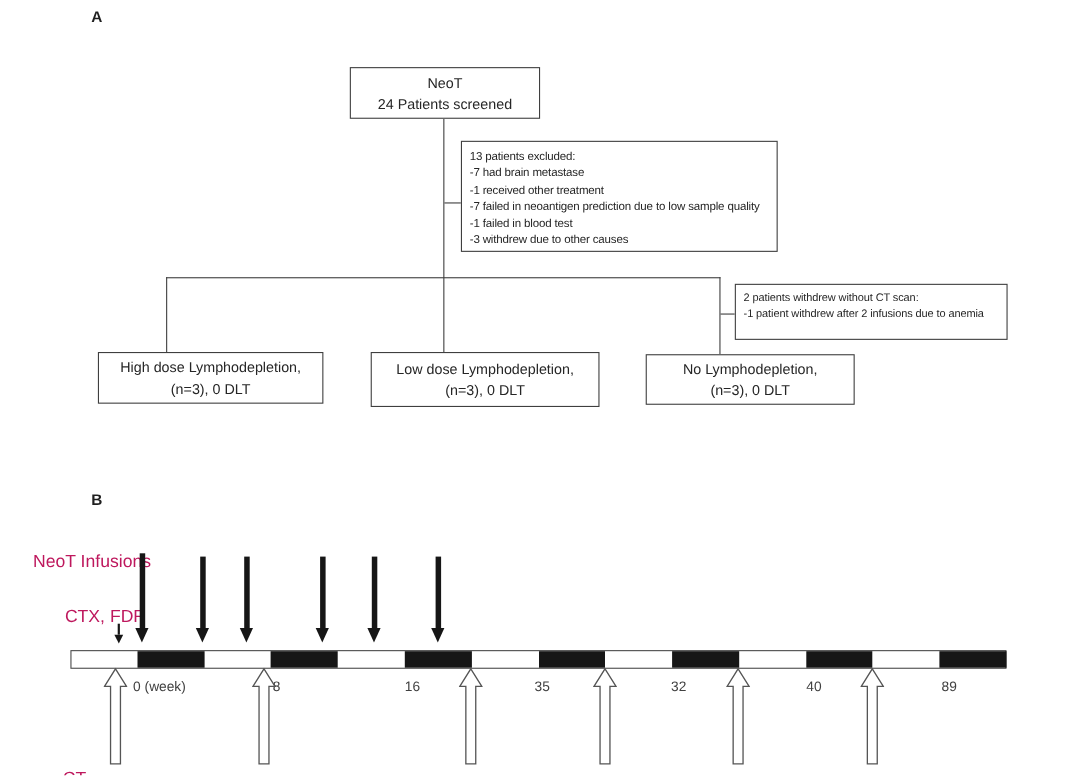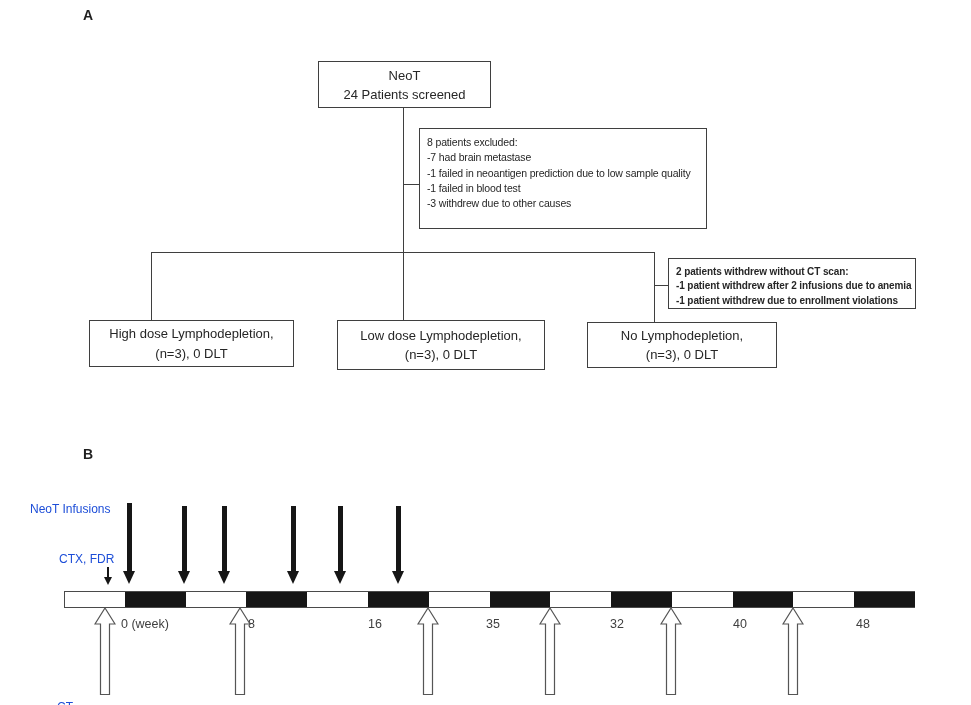--- a/index.html
+++ b/index.html
@@ -23,23 +23,23 @@
   }
   .fbox.center{
     display:flex;flex-direction:column;justify-content:center;align-items:center;
     text-align:center;
   }
   .box-line{white-space:nowrap;}
   .neot-box{font-size:13px;line-height:19px;}
   .arm-box{font-size:13px;line-height:19.5px;margin-left:27px;}
   .note-box{padding:6px 5px 0 7px;}
   .excluded-box{font-size:10.5px;line-height:15.3px;letter-spacing:-0.15px;}
-  .withdrew-box{font-size:10px;line-height:14.3px;letter-spacing:-0.1px;font-weight:bold;}
+  .withdrew-box{font-size:10px;line-height:14.3px;letter-spacing:-0.1px;}
   .line{position:absolute;background:#3f3f3f;}
-  .small-label{position:absolute;font-size:12px;color:#1d4ed8;white-space:nowrap;}
+  .small-label{position:absolute;font-size:16px;color:#be185d;white-space:nowrap;}
   
   #timeline-bar{
     position:absolute;left:64px;top:591px;width:851px;height:17px;
     box-sizing:border-box;border:1px solid #4a4a4a;background:#fff;
   }
   .bar-seg{position:absolute;top:0;bottom:0;background:#161616;}
   
   .inf-arrow{
     position:absolute;width:13px;
     display:flex;flex-direction:column;align-items:center;
@@ -76,31 +76,31 @@
   <div class="line" style="left:151px;top:252px;width:1.4px;height:68px;"></div>
   <div class="line" style="left:654px;top:252px;width:1.4px;height:70px;"></div>
   <div class="line" style="left:655px;top:285px;width:13px;height:1.4px;"></div>
 
   <div class="fbox center neot-box" style="left:318px;top:61px;width:173px;height:47px;">
     <div class="box-line">NeoT</div>
     <div class="box-line">24 Patients screened</div>
   </div>
 
   <div class="fbox note-box excluded-box" style="left:419px;top:128px;width:288px;height:101px;">
-    <div class="box-line">8 patients excluded:</div>
+    <div class="box-line">13 patients excluded:</div>
     <div class="box-line">-7 had brain metastase</div>
-    <div class="box-line">-1 failed in neoantigen prediction due to low sample quality</div>
+    <div class="box-line">-1 received other treatment</div>
+    <div class="box-line">-7 failed in neoantigen prediction due to low sample quality</div>
     <div class="box-line">-1 failed in blood test</div>
     <div class="box-line">-3 withdrew due to other causes</div>
   </div>
 
   <div class="fbox note-box withdrew-box" style="left:668px;top:258px;width:248px;height:51px;">
     <div class="box-line">2 patients withdrew without CT scan:</div>
     <div class="box-line">-1 patient withdrew after 2 infusions due to anemia</div>
-    <div class="box-line">-1 patient withdrew due to enrollment violations</div>
   </div>
 
   <div class="fbox center arm-box" style="left:62px;top:320px;width:205px;height:47px;">
     <div class="box-line">High dose Lymphodepletion,</div>
     <div class="box-line">(n=3), 0 DLT</div>
   </div>
   <div class="fbox center arm-box" style="left:310px;top:320px;width:208px;height:50px;">
     <div class="box-line">Low dose Lymphodepletion,</div>
     <div class="box-line">(n=3), 0 DLT</div>
   </div>
@@ -157,21 +157,21 @@
       <div class="bar-seg" style="left: 789px; width: 61px;"></div>
     </div>
 
   <div id="week-labels">
       <div class="week-label" style="left: 121px;">0 (week)</div>
       <div class="week-label" style="left: 248px;">8</div>
       <div class="week-label" style="left: 368px;">16</div>
       <div class="week-label" style="left: 486px;">35</div>
       <div class="week-label" style="left: 610px;">32</div>
       <div class="week-label" style="left: 733px;">40</div>
-      <div class="week-label" style="left: 856px;">48</div>
+      <div class="week-label" style="left: 856px;">89</div>
     </div>
 
   <div id="ct-arrows">
       <svg width="22" height="89" class="ct-arrow" style="left: 94px; top: 607px;">
         <polygon points="11,1 21,17 15.5,17 15.5,87.5 6.5,87.5 6.5,17 1,17" fill="#ffffff" stroke="#555555" stroke-width="1.2"></polygon>
       </svg>
       <svg width="22" height="89" class="ct-arrow" style="left: 229px; top: 607px;">
         <polygon points="11,1 21,17 15.5,17 15.5,87.5 6.5,87.5 6.5,17 1,17" fill="#ffffff" stroke="#555555" stroke-width="1.2"></polygon>
       </svg>
       <svg width="22" height="89" class="ct-arrow" style="left: 417px; top: 607px;">

